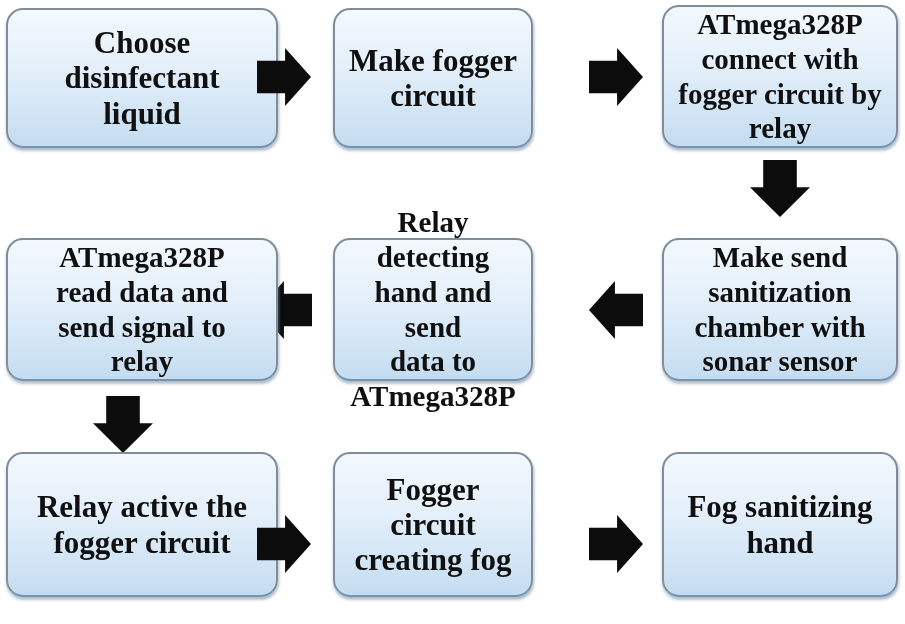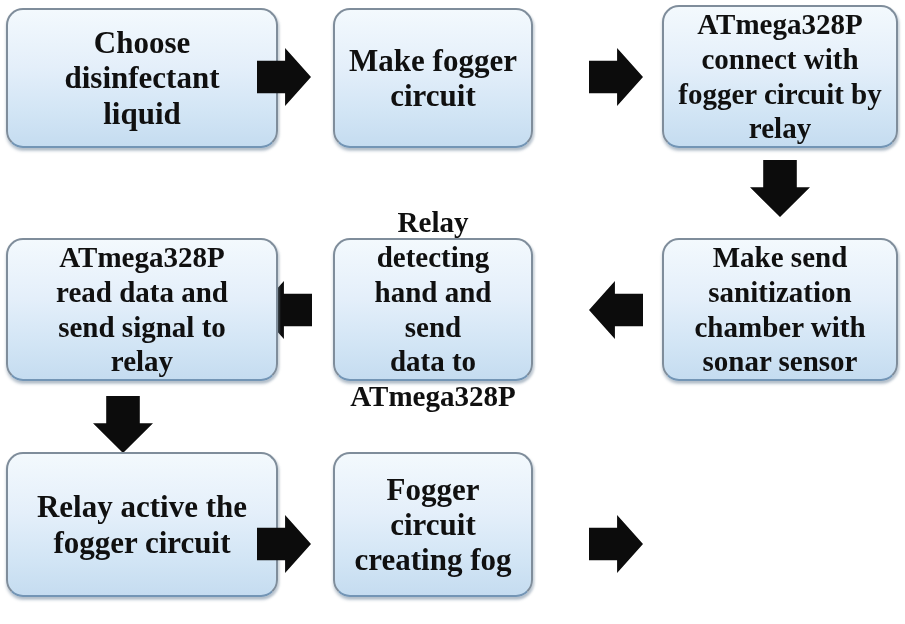--- a/index.html
+++ b/index.html
@@ -87,14 +87,16 @@
 relay</div>
 
   <div class="arrow down" style="left:93px;top:396px;"></div>
 
   <div class="node fs-lg c1 r3">Relay active the
 fogger circuit</div>
   <div class="arrow right" style="left:257px;top:515px;"></div>
   <div class="node fs-lg c2 r3">Fogger circuit
 creating fog</div>
   <div class="arrow right" style="left:589px;top:515px;"></div>
+  <div class="node fs-lg c3 r3">Fog sanitizing
+hand</div>
 
 </div>
 
 </body></html>

